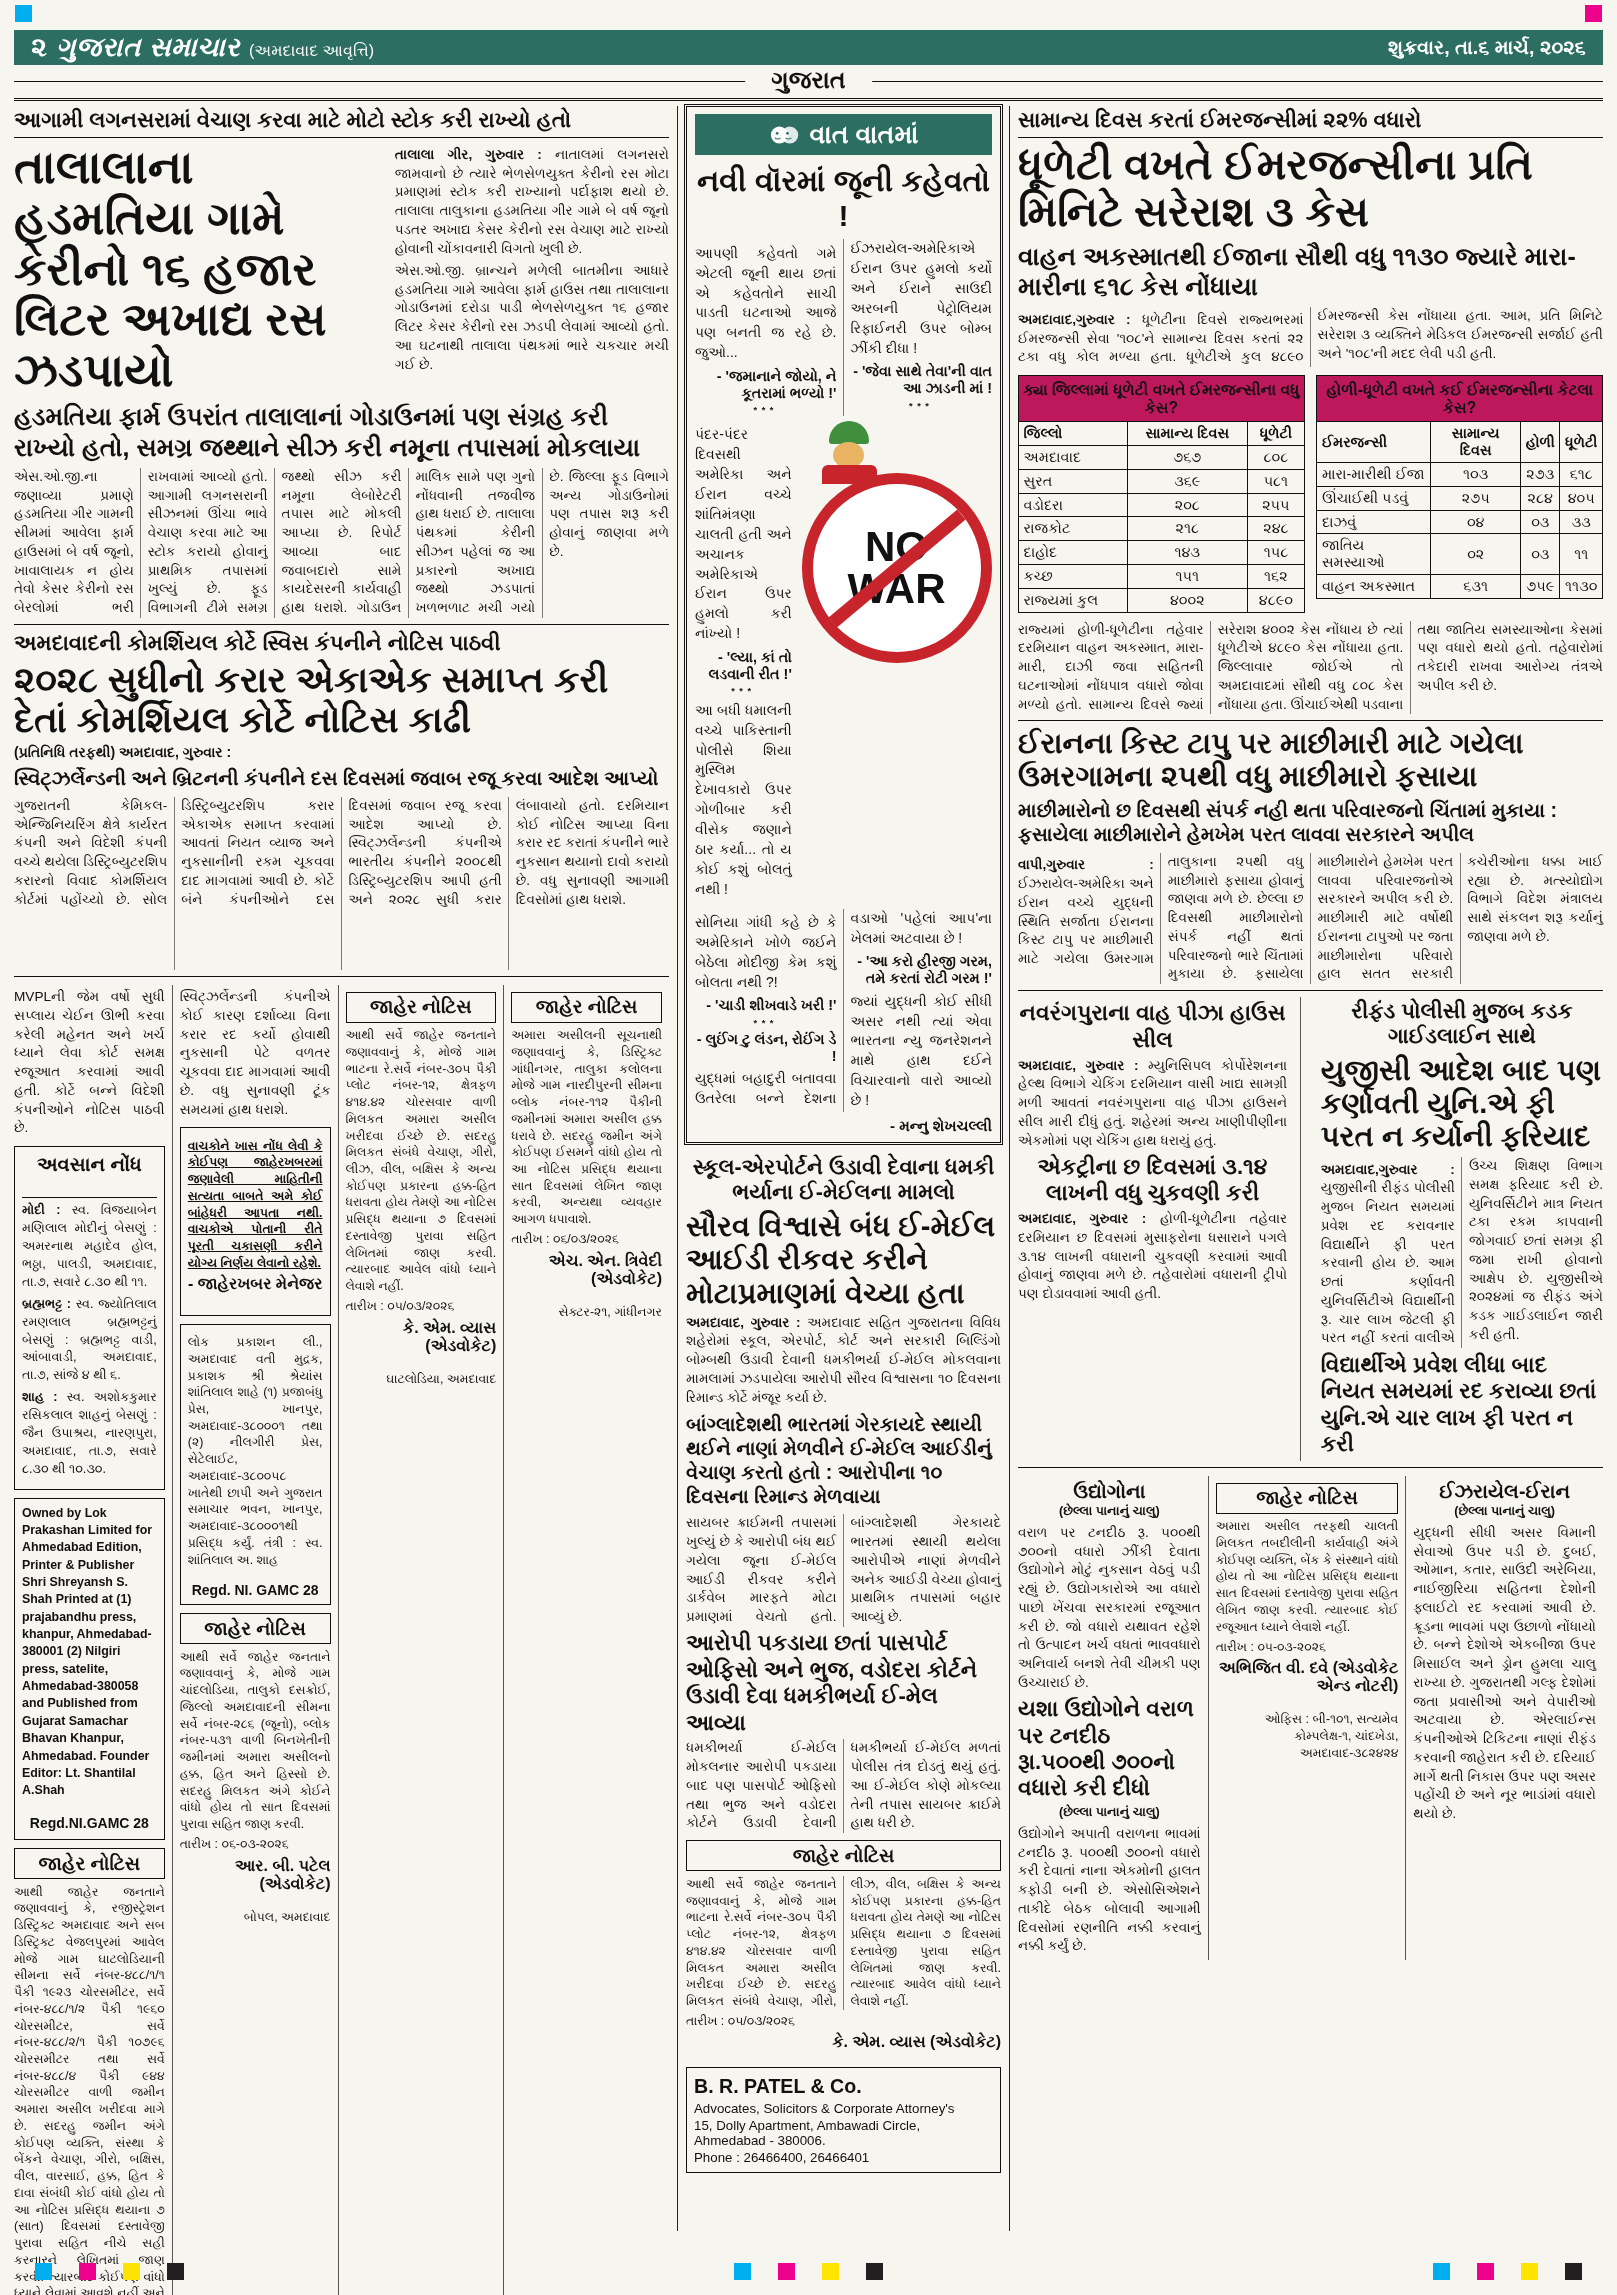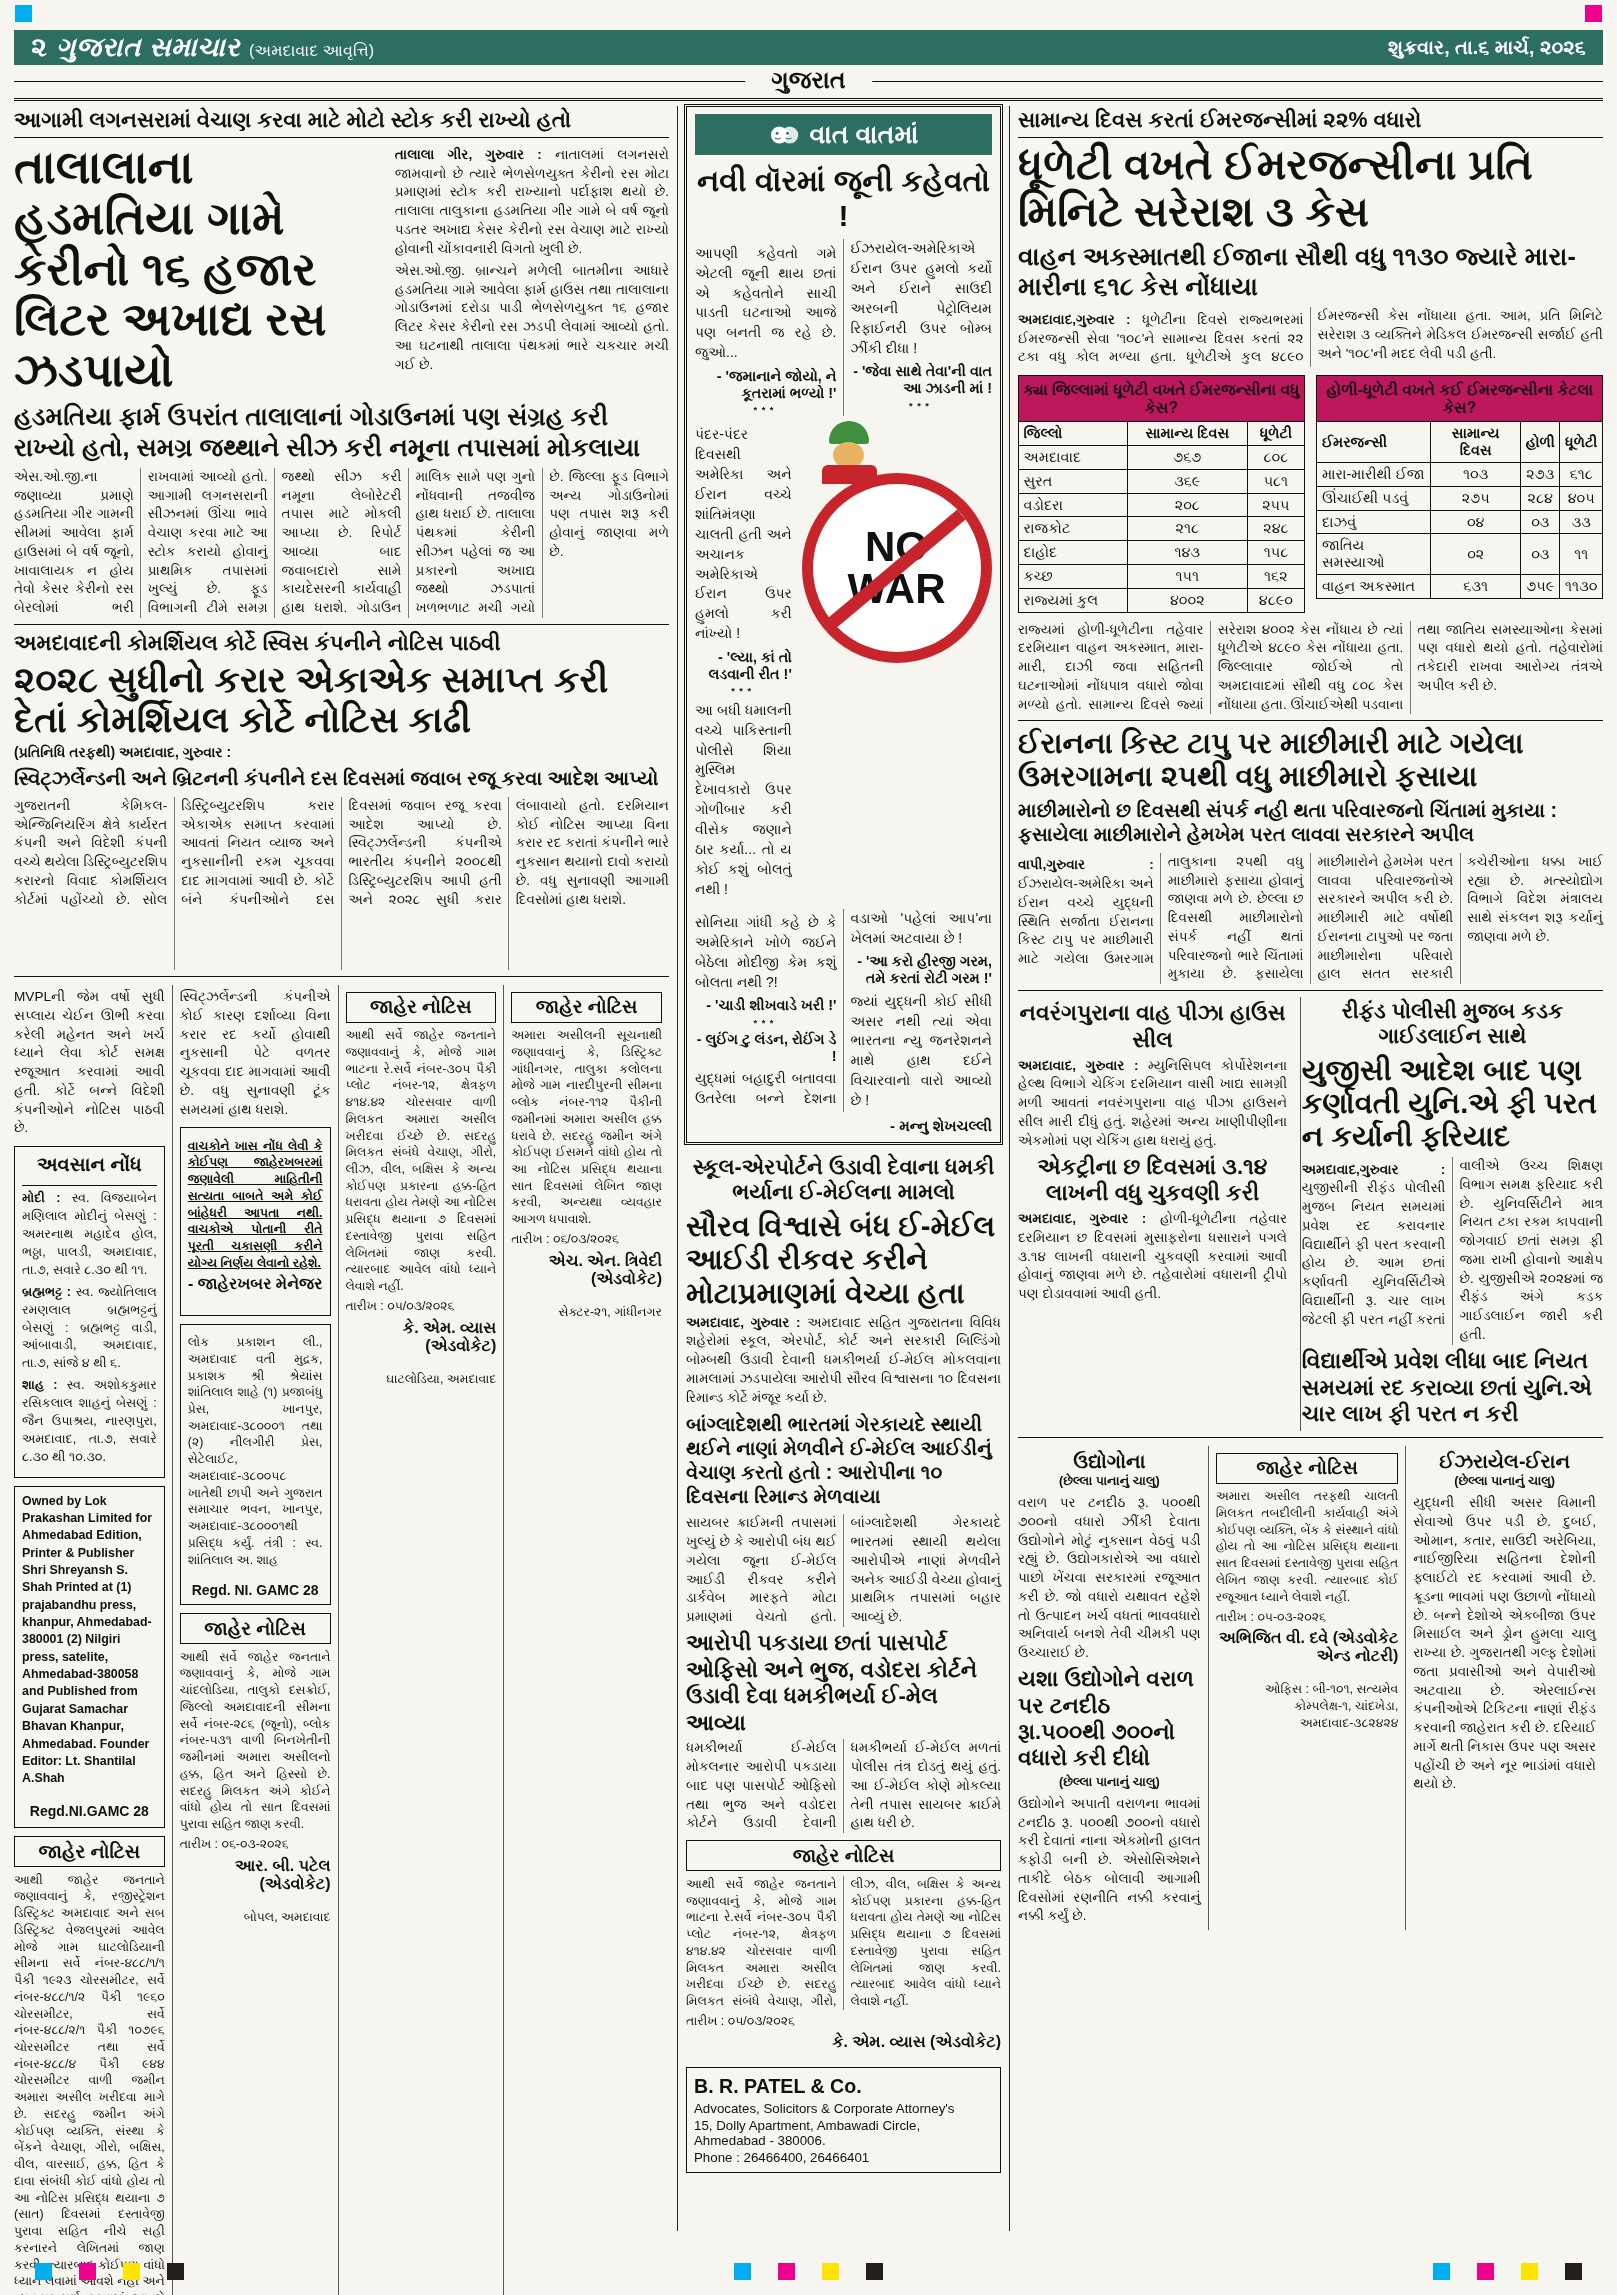--- a/index.html
+++ b/index.html
@@ -70,21 +70,21 @@
   table.etable{width:100%;border-collapse:collapse;font-size:14.4px;}
   .etable th,.etable td{border:1.2px solid #111;padding:2.9px 4.6px;text-align:center;}
   .etable th{font-weight:bold;}
   .etable td:first-child,.etable th:first-child{text-align:left;}
   .tables-row{display:flex;gap:11.6px;margin:8px 0;}
   .tables-row>div{flex:1;}
   
   .nbox{border:1.2px solid #111;padding:5.8px 7px;margin:8px 0;box-sizing:border-box;}
   .notice-title{text-align:center;font-weight:bold;font-size:19px;border:1.2px solid #111;padding:3.5px;margin:7px 0 4.6px;}
   .notice-sign{font-weight:bold;text-align:right;font-size:16px;margin-top:3.5px;}
-  .obit-title{text-align:center;font-weight:bold;font-size:19.6px;border-bottom:1.2px solid #111;padding-bottom:9px;margin-bottom:4.6px;}
+  .obit-title{text-align:center;font-weight:bold;font-size:19.6px;border-bottom:1.2px solid #111;padding-bottom:21px;margin-bottom:4.6px;}
   .obit-entry{font-size:12.7px;line-height:1.4;text-align:justify;margin:4.6px 0;}
   .ownedby{font-size:12.4px;font-weight:bold;line-height:1.4;}
   .regd{font-weight:bold;text-align:center;font-size:14px;margin-top:14px;}
   .brp{border:1.7px solid #111;padding:7px;text-align:left;}
   .brp-name{font-weight:bold;font-size:19.6px;}
   .brp-line{font-size:13.3px;margin-top:2.3px;}
   
   .lb,.rb{display:flex;margin-top:8px;}
   .lb-col,.rb-col{flex:1;padding:0 7px;border-left:0.6px solid #555;box-sizing:border-box;}
   .lb-col:first-child,.rb-col:first-child{border-left:none;padding-left:0;}
@@ -437,21 +437,21 @@
         <div style="flex:0 0 46%;">
           <article>
             <h2 class="hl-sm" style="text-align:center;">નવરંગપુરાના વાહ પીઝા હાઉસ સીલ</h2>
             <p class="body-text"><b>અમદાવાદ, ગુરુવાર :</b> <span>મ્યુનિસિપલ કોર્પોરેશનના હેલ્થ વિભાગે ચેકિંગ દરમિયાન વાસી ખાદ્ય સામગ્રી મળી આવતાં નવરંગપુરાના વાહ પીઝા હાઉસને સીલ મારી દીધું હતું. શહેરમાં અન્ય ખાણીપીણીના એકમોમાં પણ ચેકિંગ હાથ ધરાયું હતું.</span></p>
           </article>
           <article>
             <h2 class="hl-sm" style="text-align:center;">એકટ્રીના છ દિવસમાં ૩.૧૪ લાખની વધુ ચુકવણી કરી</h2>
             <p class="body-text"><b>અમદાવાદ, ગુરુવાર :</b> <span>હોળી-ધૂળેટીના તહેવાર દરમિયાન છ દિવસમાં મુસાફરોના ધસારાને પગલે ૩.૧૪ લાખની વધારાની ચુકવણી કરવામાં આવી હોવાનું જાણવા મળે છે. તહેવારોમાં વધારાની ટ્રીપો પણ દોડાવવામાં આવી હતી.</span></p>
           </article>
         </div>
-        <div style="flex:1;border-left:0.6px solid #555;padding-left:1px;">
+        <div style="flex:1;border-left:0.6px solid #555;padding-left:20px;">
           <article>
             <div class="kicker" style="text-align:center;">રીફંડ પોલીસી મુજબ કડક ગાઈડલાઈન સાથે</div>
             <h1 class="hl-md">યુજીસી આદેશ બાદ પણ કર્ણાવતી યુનિ.એ ફી પરત ન કર્યાની ફરિયાદ</h1>
             <div class="cols-2">
               <p class="body-text"><b>અમદાવાદ,ગુરુવાર :</b> <span>યુજીસીની રીફંડ પોલીસી મુજબ નિયત સમયમાં પ્રવેશ રદ કરાવનાર વિદ્યાર્થીને ફી પરત કરવાની હોય છે. આમ છતાં કર્ણાવતી યુનિવર્સિટીએ વિદ્યાર્થીની રૂ. ચાર લાખ જેટલી ફી પરત નહીં કરતાં વાલીએ ઉચ્ચ શિક્ષણ વિભાગ સમક્ષ ફરિયાદ કરી છે. યુનિવર્સિટીને માત્ર નિયત ટકા રકમ કાપવાની જોગવાઈ છતાં સમગ્ર ફી જમા રાખી હોવાનો આક્ષેપ છે. યુજીસીએ ૨૦૨૪માં જ રીફંડ અંગે કડક ગાઈડલાઈન જારી કરી હતી.</span></p>
             </div>
             <div class="hl-sm">વિદ્યાર્થીએ પ્રવેશ લીધા બાદ નિયત સમયમાં રદ કરાવ્યા છતાં યુનિ.એ ચાર લાખ ફી પરત ન કરી</div>
           </article>
         </div>
       </div>

